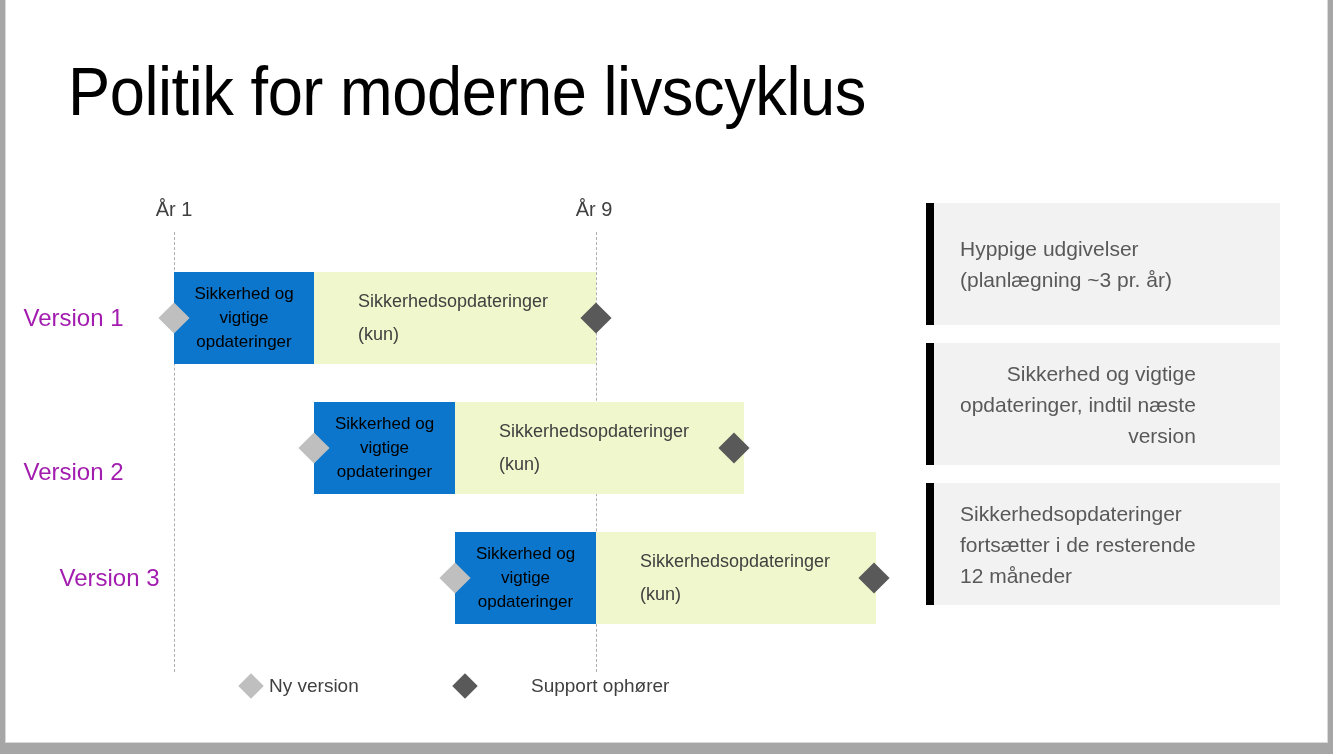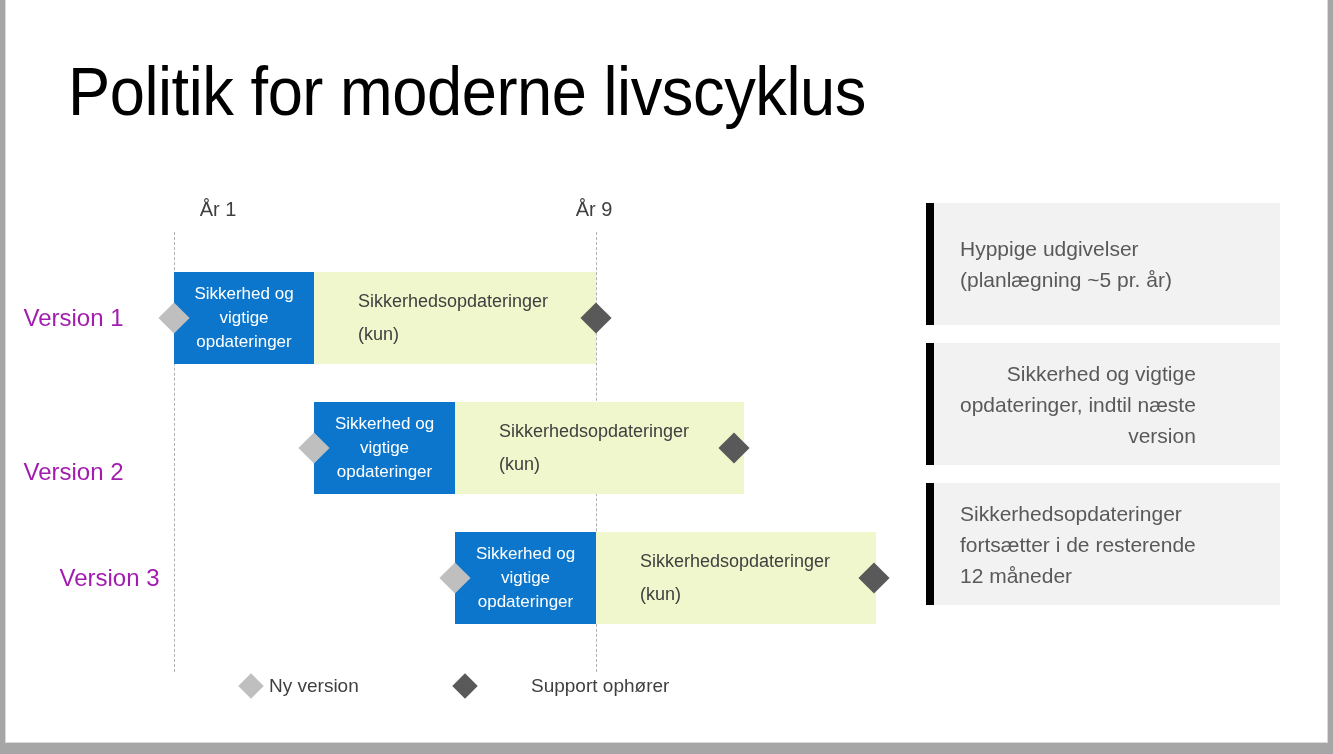--- a/index.html
+++ b/index.html
@@ -79,21 +79,21 @@
 
   
   .bar {
     position: absolute;
     box-sizing: border-box;
     display: flex;
     align-items: center;
   }
   .bar-blue {
     background: #0c76cc;
-    color: #ffffff;
+    color: #000000;
     justify-content: center;
     text-align: center;
     font-size: 17px;
     line-height: 24px;
     padding: 0 6px;
   }
   .bar-yellow {
     background: #f1f7cc;
     color: #404040;
     font-size: 18px;
@@ -155,21 +155,21 @@
 </style>
 </head>
 <body>
 
 <div class="slide">
 
   <div class="slide-title">Politik for moderne livscyklus</div>
 
   <div class="chart">
 
-    <div class="year-label" style="left:168px; top:198px;margin-left:44px;">År 1</div>
+    <div class="year-label" style="left:168px; top:198px;">År 1</div>
     <div class="year-label" style="left:588px; top:198px;">År 9</div>
 
     <div class="gridline" style="left:168px; top:232px; height:440px;"></div>
     <div class="gridline" style="left:590px; top:232px; height:440px;"></div>
 
     <div class="version-label" style="left:0px; width:135px; top:318px;">Version 1</div>
 
     <div class="bar bar-yellow" style="left:308px; top:272px; width:282px; height:92px;">
       <div>
         <span class="y-text">Sikkerhedsopdateringer</span>
@@ -223,21 +223,21 @@
 
     <div class="legend-item" style="left:450px; top:686px;gap:48px;">
       <span class="legend-swatch dark"></span>
       <span class="legend-text">Support ophører</span>
     </div>
 
   </div>
 
   <div class="callout" style="left:920px; top:203px; width:354px; height:122px;">
     <div class="callout-text">Hyppige udgivelser
-(planlægning ~5 pr. år)</div>
+(planlægning ~3 pr. år)</div>
   </div>
 
   <div class="callout" style="left:920px; top:343px; width:354px; height:122px;text-align:right;">
     <div class="callout-text">Sikkerhed og vigtige
 opdateringer, indtil næste
 version</div>
   </div>
 
   <div class="callout" style="left:920px; top:483px; width:354px; height:122px;">
     <div class="callout-text">Sikkerhedsopdateringer

